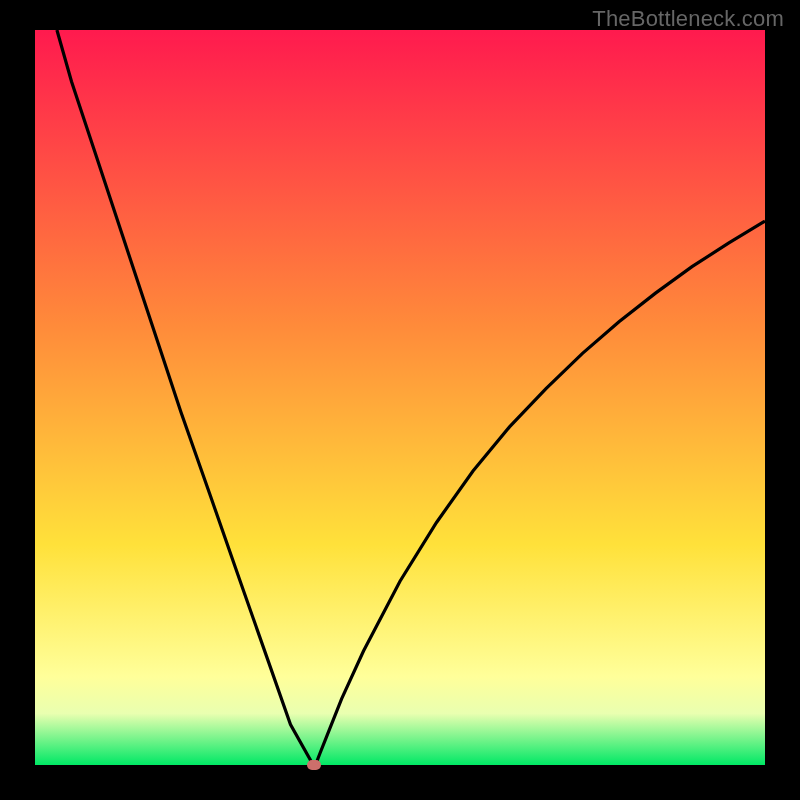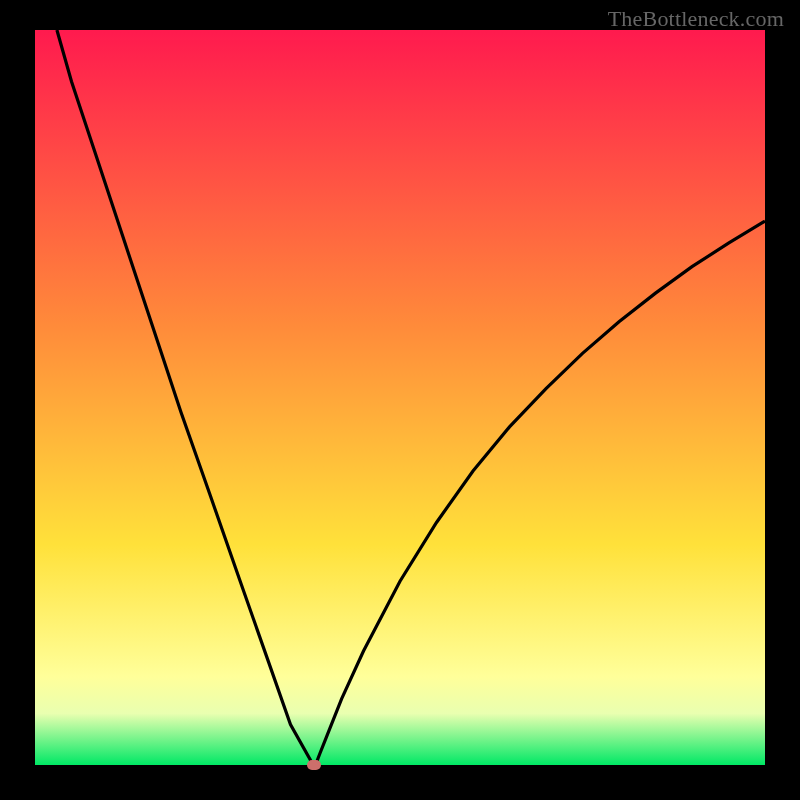--- a/index.html
+++ b/index.html
@@ -39,21 +39,20 @@
     overflow: visible;
   }
   .watermark {
     position: absolute;
     top: 6px;
     right: 16px;
     color: #666;
     font-size: 22px;
     font-weight: 500;
     letter-spacing: 0.2px;
-    font-family: Liberation Serif, serif;
   }
   .marker {
     position: absolute;
     width: 14px;
     height: 10px;
     border-radius: 5px;
     background: #cc6f6b;
     transform: translate(-50%, -50%);
   }
 </style>

